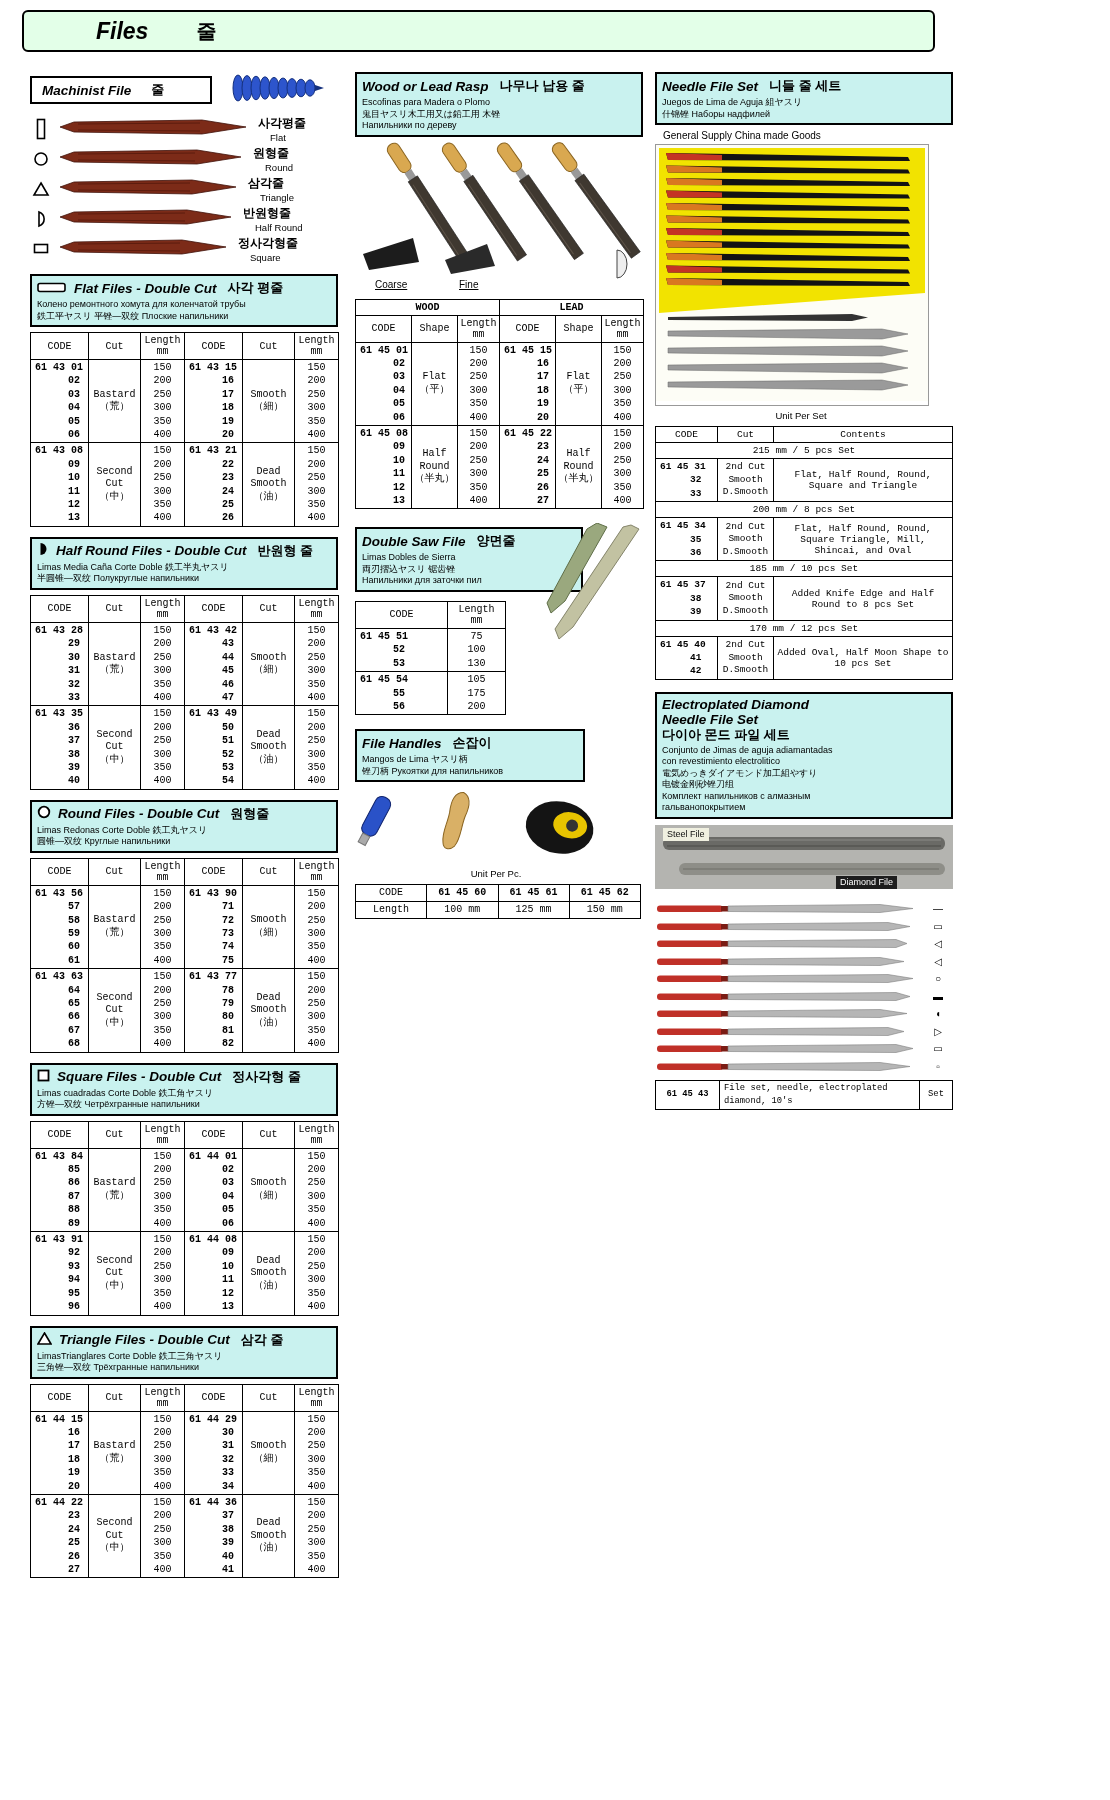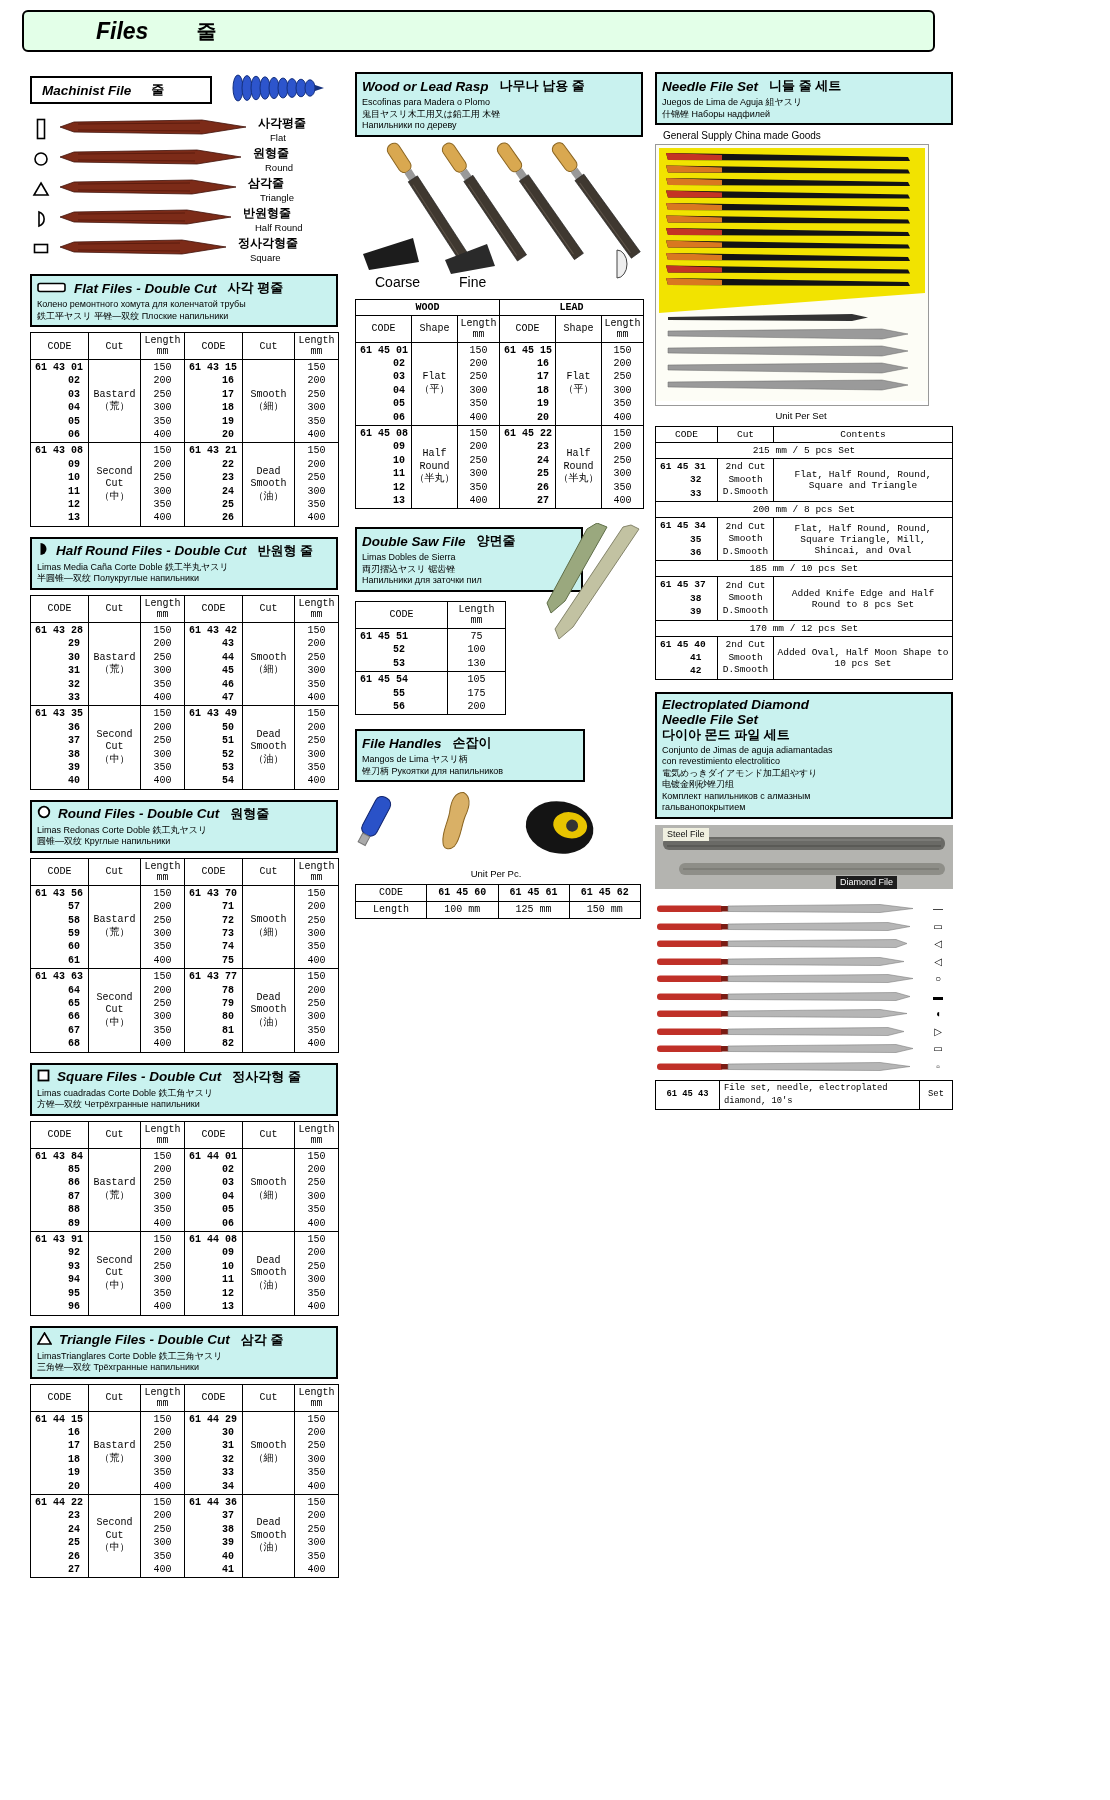--- a/index.html
+++ b/index.html
@@ -46,21 +46,21 @@
   .mach-box { border:2px solid #000; background:#fff; padding:3px 10px; display:flex;
     align-items:center; gap:16px; width:182px; }
   #machinist-rows { margin-top:6px; }
   .mach-row { display:flex; align-items:center; height:30px; gap:6px; }
   .m-ic { width:22px; display:flex; justify-content:center; }
   .m-labels { display:flex; flex-direction:column; margin-left:2px; width:78px; }
   .m-kr { font-size:12px; font-weight:bold; white-space:nowrap; }
   .m-en { font-size:9.5px; margin-left:12px; }
 
   .rasp-img { position:relative; margin-top:5px; width:288px; height:152px; }
-  .img-lbl { position:absolute; font-size:14px; }
+  .img-lbl { position:absolute; font-size:10px;text-decoration:underline; }
 
   .saw-sec { position:relative; margin-top:16px; }
   .saw-box { width:228px;margin-top:18px; }
   .saw-img { position:absolute; right:0; top:-4px; }
   .stable { width:150px !important; margin-top:9px !important; }
 
   .hand-sec { margin-top:14px; }
   .hand-box { width:230px; }
   .hand-img { margin-top:4px; }
   .htable { width:286px !important; }
@@ -509,21 +509,21 @@
                 <td>
                   <div class="cl">150</div>
                   <div class="cl">200</div>
                   <div class="cl">250</div>
                   <div class="cl">300</div>
                   <div class="cl">350</div>
                   <div class="cl">400</div>
                 </td>
                 <td class="code-cell">
                   <div class="codes">
-                    <div class="cl">61 43 70</div>
+                    <div class="cl">61 43 90</div>
                     <div class="cl suf">71</div>
                     <div class="cl suf">72</div>
                     <div class="cl suf">73</div>
                     <div class="cl suf">74</div>
                     <div class="cl suf">75</div>
                   </div>
                 </td>
                 <td class="cut-cell">
                   <div class="cl">Smooth</div>
                   <div class="cl">（細）</div>

